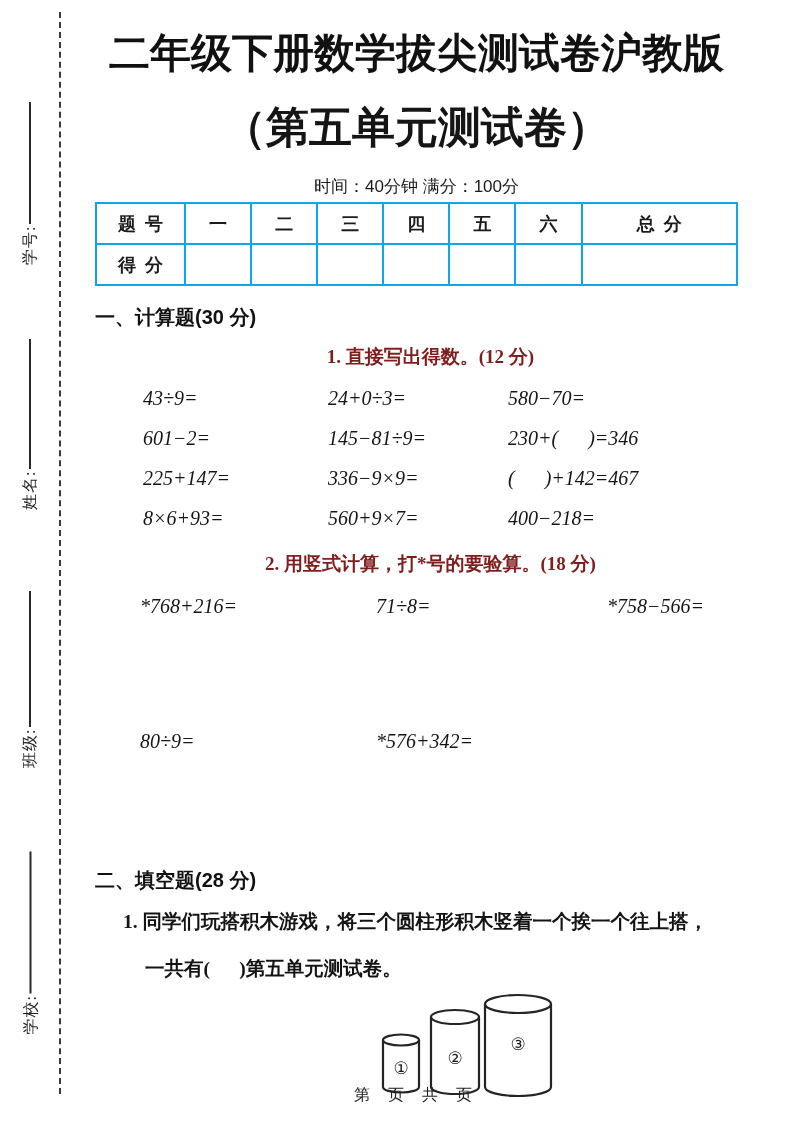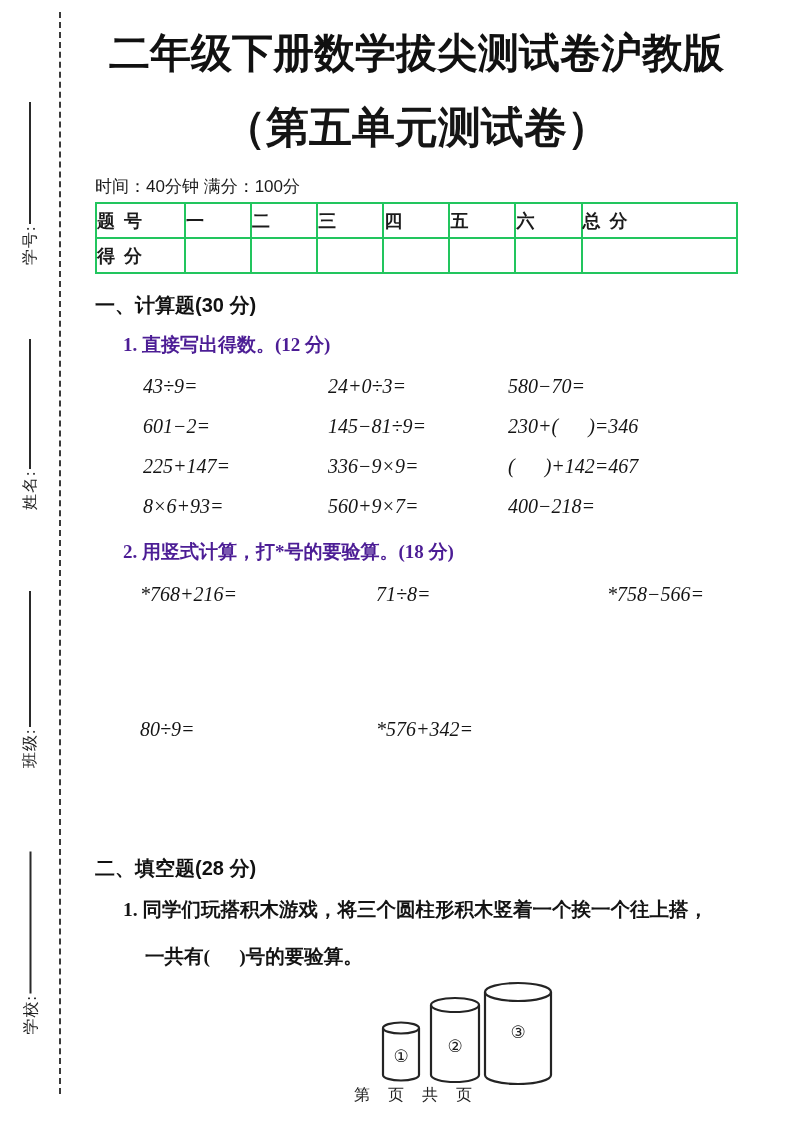--- a/index.html
+++ b/index.html
@@ -43,48 +43,48 @@
     font-weight: bold; font-size: 41px; line-height: 1.15;
     color: #111; letter-spacing: 0px;
     white-space: nowrap;
   }
   .subtitle {
     margin-top: 22px; text-align: center;
     font-family: "Liberation Sans", sans-serif;
     font-weight: bold; font-size: 43px; color: #151515;
   }
   .exam-info {
-    margin-top: 18px; text-align: left;
+    margin-top: 18px; text-align: center;
     font-family: "Liberation Sans", sans-serif;
     font-size: 17px; color: #1a1a1a; white-space: pre;
   }
 
   
   table.score {
     margin-top: 4px; width: 100%;
     border-collapse: collapse;
     font-family: "Liberation Serif", serif;
   }
   table.score td {
-    border: 2px solid #22c55e;
-    height: 35px; text-align: left; vertical-align: middle;
+    border: 2px solid #0ea5e9;
+    height: 41px; text-align: center; vertical-align: middle;
     font-size: 18px; font-weight: bold; color: #1b1b1b;
     white-space: pre;
   }
   td.cell-label { width: 89px; }
 
   
   .sec-head {
     font-family: "Liberation Sans", sans-serif;
     font-weight: bold; font-size: 20px; color: #111;
     margin-top: 18px;
   }
   .sub-head {
-    font-weight: bold; font-size: 19px; color: #4c1d95;
-    margin-top: 13px; margin-left: 28px; white-space: pre;
+    font-weight: bold; font-size: 19px; color: #7f1d1d;
+    margin-top: 13px; margin-left: 28px; white-space: pre; text-align: center;
   }
 
   
   .prob-grid {
     margin-top: 8px; margin-left: 48px;
     display: grid; grid-template-columns: 185px 180px 1fr;
   }
   .prob-grid .prob { height: 40px; display: flex; align-items: center; }
   .prob {
     font-size: 20px; color: #151515; white-space: pre;
@@ -201,21 +201,21 @@
 
     <div class="vert-row vr2">
       <span class="prob">80÷9=</span>
       <span class="prob">*576+342=</span>
     </div>
 
     <div class="work-space"></div>
 
     <div class="sec-head">二、填空题(28 分)</div>
     <div class="q-line1">1. 同学们玩搭积木游戏，将三个圆柱形积木竖着一个挨一个往上搭，</div>
-    <div class="q-line2">一共有(      )号的要验算。</div>
+    <div class="q-line2">一共有(      )第五单元测试卷。</div>
 
     <div class="figure-wrap">
       <svg width="205" height="105" viewBox="0 0 205 105">
         <g fill="none" stroke="#242424" stroke-width="2.2">
 
           <path d="M 20 48 L 20 95 A 18 5.5 0 0 0 56 95 L 56 48"></path>
           <ellipse cx="38" cy="48" rx="18" ry="5.5"></ellipse>
 
           <path d="M 68 25 L 68 95 A 24 7 0 0 0 116 95 L 116 25"></path>
           <ellipse cx="92" cy="25" rx="24" ry="7"></ellipse>

